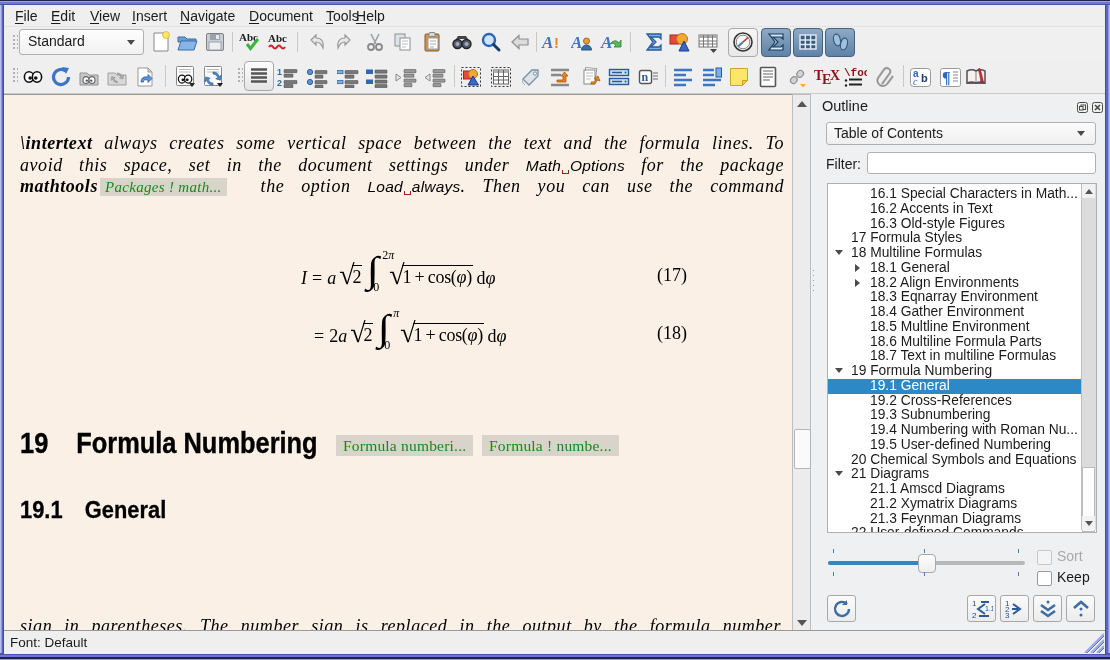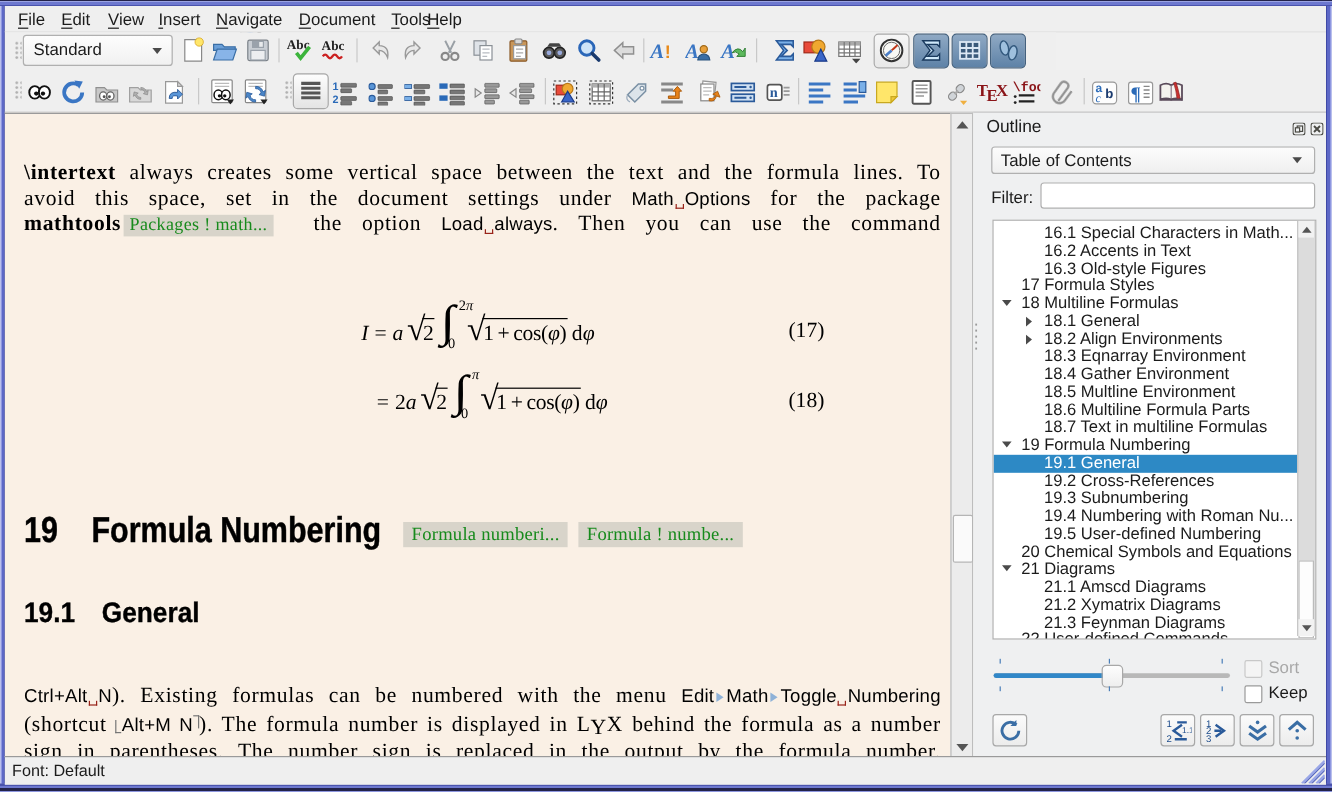--- a/index.html
+++ b/index.html
@@ -645,21 +645,21 @@
   
   #doc{left:4px;top:94px;width:788px;height:536px;background:#faf0e5;border-top:1px solid #9a9a9a;overflow:hidden;color:#000;}
   #vscroll{left:792px;top:94px;width:19px;height:536px;background:#ececec;border:1px solid #bdbdbd;border-width:1px 1px 0 1px;box-sizing:border-box;}
   #panel{left:811px;top:93px;width:294px;height:538px;background:#eff0f1;border-top:1px solid #c9c9c9;font-size:14px;color:#1b1b1b;}
   
   #statusbar{left:4px;top:630px;width:1101px;height:23px;background:#efefef;border-top:1px solid #9a9a9a;font-size:13.5px;color:#1b1b1b;}
   #statusbar span{position:absolute;left:6px;top:4px;}
   
   .ser{font-family:"Liberation Serif",serif;}
   .line{position:absolute;left:16px;width:764px;font-family:"Liberation Serif",serif;font-size:18px;letter-spacing:0.55px;line-height:20px;white-space:nowrap;}
-  .just{text-align:justify;text-align-last:justify;white-space:normal;}
+  .just{text-align:justify;text-align-last:justify;white-space:normal;font-style:italic;}
   .chip{background:#d8d4ca;color:#178a1c;font-family:"Liberation Serif",serif;padding:0 5px;font-size:15px;letter-spacing:0.3px;display:inline-block;line-height:18px;}
   .chiph{font-size:15.5px;line-height:21px;padding:0 7px;letter-spacing:0.2px;}
   .psp{display:inline-block;width:5px;height:3.5px;border:1px solid #99241a;border-top:none;vertical-align:-3px;margin:0 1px;}
   .mtri{display:inline-block;width:0;height:0;border-top:4px solid transparent;border-bottom:4px solid transparent;border-left:6px solid #8fb2d8;margin:0 2px;}
   .sans{font-family:"Liberation Sans",sans-serif;font-size:15.5px;letter-spacing:0.2px;}
   .hd1{font-size:30px;font-weight:bold;-webkit-text-stroke:0.4px #000;white-space:nowrap;transform:scaleX(0.847);transform-origin:0 0;line-height:34px;}
   .hd2{font-size:23.5px;font-weight:bold;-webkit-text-stroke:0.3px #000;white-space:nowrap;transform:scaleX(0.93);transform-origin:0 0;}
   .hsp{display:inline-block;}
   .eqrow{font-family:"Liberation Serif",serif;font-size:18px;white-space:nowrap;line-height:20px;}
   .eqnum{position:absolute;left:653px;font-family:"Liberation Serif",serif;font-size:18px;}
@@ -1039,22 +1039,20 @@
         <span class="rb">1 + cos(<i>φ</i>)</span>
       </span><span> d<i>φ</i></span></div>
   <div class="abs eqnum" style="top:228px;">(18)</div>
 
   <div class="abs hd1" style="left:16px;top:331px;"><span>19</span><span class="hsp" style="width:33px"></span><span>Formula Numbering</span></div>
   <div class="abs" style="left:332px;top:340px;"><span class="chip chiph">Formula numberi...</span></div>
   <div class="abs" style="left:478px;top:340px;"><span class="chip chiph">Formula ! numbe...</span></div>
 
   <div class="abs hd2" style="left:16px;top:402px;"><span>19.1</span><span class="hsp" style="width:24px"></span><span>General</span></div>
 
-  <div class="line just" style="top:474px"><span class="sans">Ctrl+Alt<span class="psp"></span>N</span>). Existing formulas can be numbered with the menu <span class="sans">Edit</span><span class="mtri"></span><span class="sans">Math</span><span class="mtri"></span><span class="sans">Toggle<span class="psp"></span>Numbering</span></div>
-  <div class="line just" style="top:498px">(shortcut <span class="klft"></span><span class="sans">Alt+M N</span><span class="krgt"></span>). The formula number is displayed in L<span style="vertical-align:-3px;">Y</span>X behind the formula as a number</div>
   <div class="line just" style="top:521px">sign in parentheses. The number sign is replaced in the output by the formula number.</div>
   </div>
 
   <div class="abs" id="vscroll">
   <div class="abs" style="left:2px;top:2px;width:13px;height:13px;">
       <div class="abs" style="left:2px;top:4px;width:0;height:0;border-left:5px solid transparent;border-right:5px solid transparent;border-bottom:6px solid #555;"></div>
     </div>
   <div class="abs" style="left:1px;top:334px;width:15px;height:38px;background:#fafafa;border:1px solid #b5b5b5;border-radius:2px;"></div>
   <div class="abs" style="left:2px;top:521px;width:13px;height:13px;">
       <div class="abs" style="left:2px;top:4px;width:0;height:0;border-left:5px solid transparent;border-right:5px solid transparent;border-top:6px solid #555;"></div>

